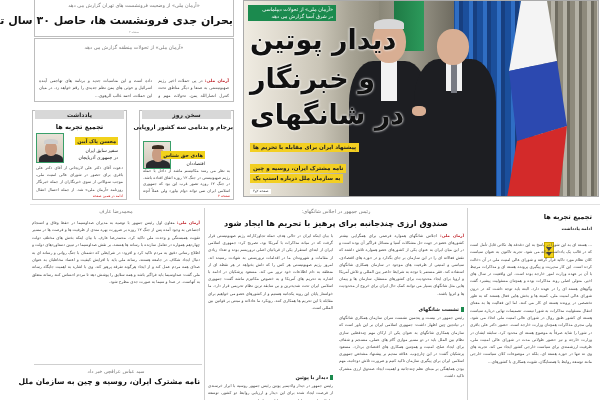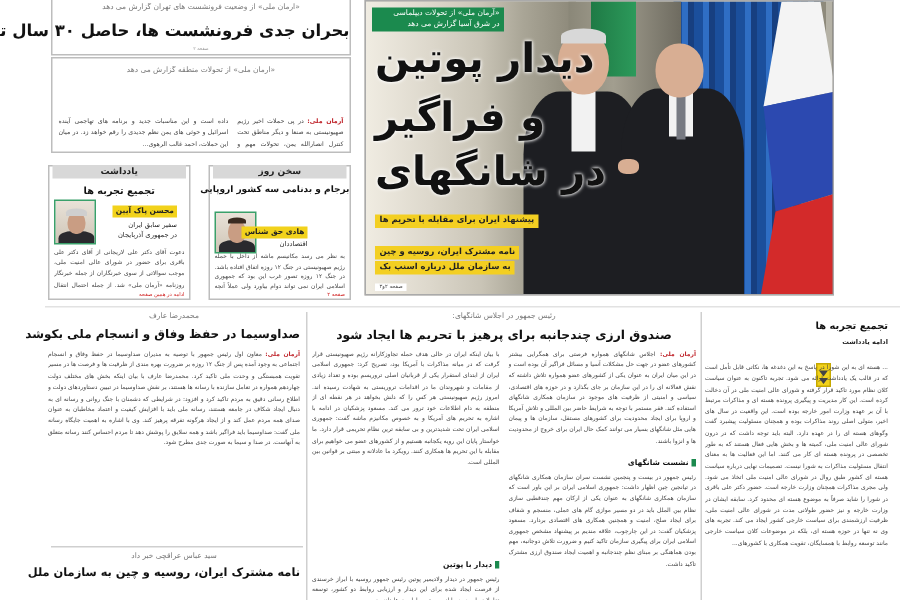--- a/index.html
+++ b/index.html
@@ -21,21 +21,21 @@
   .note-title { font-size: 6.5px; font-weight: bold; text-align: center; color: #111; white-space: nowrap; }
   .photo { position: absolute; border: 1px solid #3aa06a; background: linear-gradient(#e9e2d8, #cfc5b6); overflow: hidden; }
   .face { position: absolute; border-radius: 50% 50% 45% 45%; background: #c99d83; }
   .hair { position: absolute; border-radius: 50% 50% 0 0; background: #cfcfcf; }
   .suit { position: absolute; border-radius: 40% 40% 0 0; background: #2a2a2e; }
   .namebar { position: absolute; background: #f2d21b; font-size: 5px; font-weight: bold; color: #222; padding: 0 2px; white-space: nowrap; height: 8px; line-height: 8px; }
   .role { font-size: 4.5px; color: #222; line-height: 7px; white-space: nowrap; }
   .red-ref { font-size: 3.5px; color: #d02020; }
 
   
-  .hero { position: absolute; left: 243px; top: 0; width: 313px; height: 197px; overflow: hidden; background: #c9c6bd; border: 1px solid #aaa; }
+  .hero { position: absolute; left: 243px; top: 0; width: 356px; height: 197px; overflow: hidden; background: #c9c6bd; border: 1px solid #aaa; }
   .curtain { position: absolute; top: 0; height: 200px; background: repeating-linear-gradient(90deg, #1b4f9c 0 6px, #2f6ec4 6px 10px, #173f80 10px 14px); }
   .pillar { position: absolute; top: 0; height: 200px; background: repeating-linear-gradient(90deg, #8e8a7c 0 5px, #b5b2a6 5px 9px, #6f6c60 9px 12px); }
   .flag-ru { position: absolute; }
   .person-body { position: absolute; background: #1d1e22; border-radius: 30% 30% 0 0; }
   .person-head { position: absolute; background: #d8ae93; border-radius: 48%; }
   .shirt { position: absolute; background: #f2f2f2; }
   .tie { position: absolute; background: #777a82; }
   .hero-kicker { position: absolute; left: 4px; top: 4px; background: #1b8a4e; color: #fff; font-size: 5px; line-height: 7px; padding: 1px 3px; text-align: right; width: 88px; }
   .hero-title { position: absolute; left: 6px; font-size: 27px; font-weight: bold; color: #111; white-space: nowrap; text-shadow: 0 0 3px #fff, 0 0 2px #fff; }
   .hero-strap { position: absolute; background: #f3cf22; font-size: 5.6px; font-weight: bold; color: #222; padding: 0 3px; white-space: nowrap; height: 9px; line-height: 9px; }
@@ -115,37 +115,36 @@
   <div class="tie" style="left:207px; top:62px; width:6px; height:30px;"></div>
   <div class="person-head" style="left:193px; top:28px; width:32px; height:36px;"></div>
 
   <div class="abs" style="left:168px; top:105px; width:14px; height:10px; border-radius:40%; background:#d8ae93;"></div>
 
   <div class="hero-kicker">
     <div>«آرمان ملی» از تحولات دیپلماسی</div>
     <div>در شرق آسیا گزارش می دهد</div>
   </div>
   <div class="hero-title" style="top:23px;">دیدار پوتین</div>
-  <div class="hero-title" style="top:62px;">و فراگیر</div>
+  <div class="hero-title" style="top:62px;">و خبرنگار</div>
   <div class="hero-title" style="top:98px;text-align:right;">در شانگهای</div>
 
   <div class="hero-strap" style="left:6px; top:142px;">پیشنهاد ایران برای مقابله با تحریم ها</div>
   <div class="hero-strap" style="left:6px; top:163px;">نامه مشترک ایران، روسیه و چین</div>
   <div class="hero-strap" style="left:6px; top:173px;">به سازمان ملل درباره اسنپ بک</div>
   <div class="hero-pg">صفحه ۲و۳</div>
 </div>
 
 <div class="hline" style="left:30px; top:204px; width:570px; background:#e2e2e2;"></div>
 <div class="vline" style="left:204px; top:208px; height:192px;"></div>
 <div class="vline" style="left:467px; top:208px; height:192px;"></div>
 <div class="hline" style="left:34px; top:364px; width:168px;"></div>
 
 <div class="abs" style="left:32px; top:207px; width:168px; height:155px;">
   <div class="kicker" style="margin-top:1px;">محمدرضا عارف</div>
-  <div class="headline" style="font-size:8px; margin-top:4px;">صداوسیما در حفظ وفاق و انسجام ملی بکوشد</div>
   <div class="body-text" style="margin-top:5px; height:130px; font-size:4px; line-height:7.4px;"><span class="lead">آرمان ملی:</span> <span>معاون اول رئیس جمهور با توصیه به مدیران صداوسیما در حفظ وفاق و انسجام اجتماعی به وجود آمده پس از جنگ ۱۲ روزه بر ضرورت بهره مندی از ظرفیت ها و فرصت ها در مسیر تقویت همبستگی و وحدت ملی تاکید کرد. محمدرضا عارف با بیان اینکه بخش های مختلف دولت چهاردهم همواره در تعامل سازنده با رسانه ها هستند، بر نقش صداوسیما در تبیین دستاوردهای دولت و اطلاع رسانی دقیق به مردم تاکید کرد و افزود: در شرایطی که دشمنان با جنگ روانی و رسانه ای به دنبال ایجاد شکاف در جامعه هستند، رسانه ملی باید با افزایش کیفیت و اعتماد مخاطبان به عنوان صدای همه مردم عمل کند و از ایجاد هرگونه تفرقه پرهیز کند. وی با اشاره به اهمیت جایگاه رسانه ملی گفت: صداوسیما باید فراگیر باشد و همه سلایق را پوشش دهد تا مردم احساس کنند رسانه متعلق به آنهاست. در صدا و سیما به صورت جدی مطرح شود.</span></div>
 </div>
 
 <div class="abs" style="left:32px; top:366px; width:168px; height:34px;">
   <div class="kicker" style="margin-top:2px;">سید عباس عراقچی خبر داد</div>
   <div class="headline" style="font-size:7.6px; margin-top:3px;">نامه مشترک ایران، روسیه و چین به سازمان ملل</div>
 </div>
 
 <div class="abs" style="left:208px; top:207px; width:256px; height:193px;">
   <div class="kicker" style="margin-top:1px;">رئیس جمهور در اجلاس شانگهای:</div>

